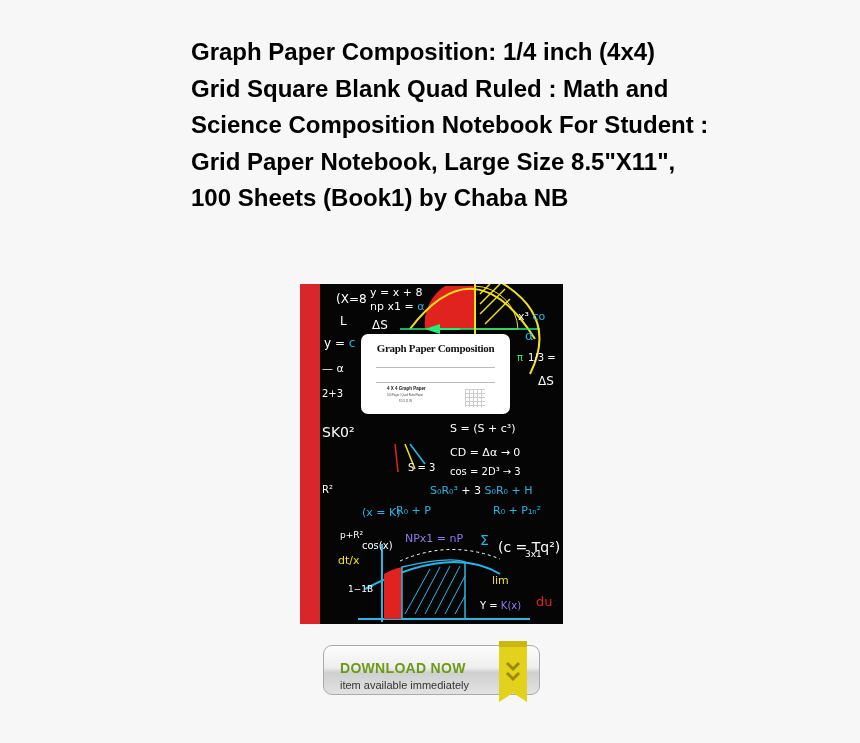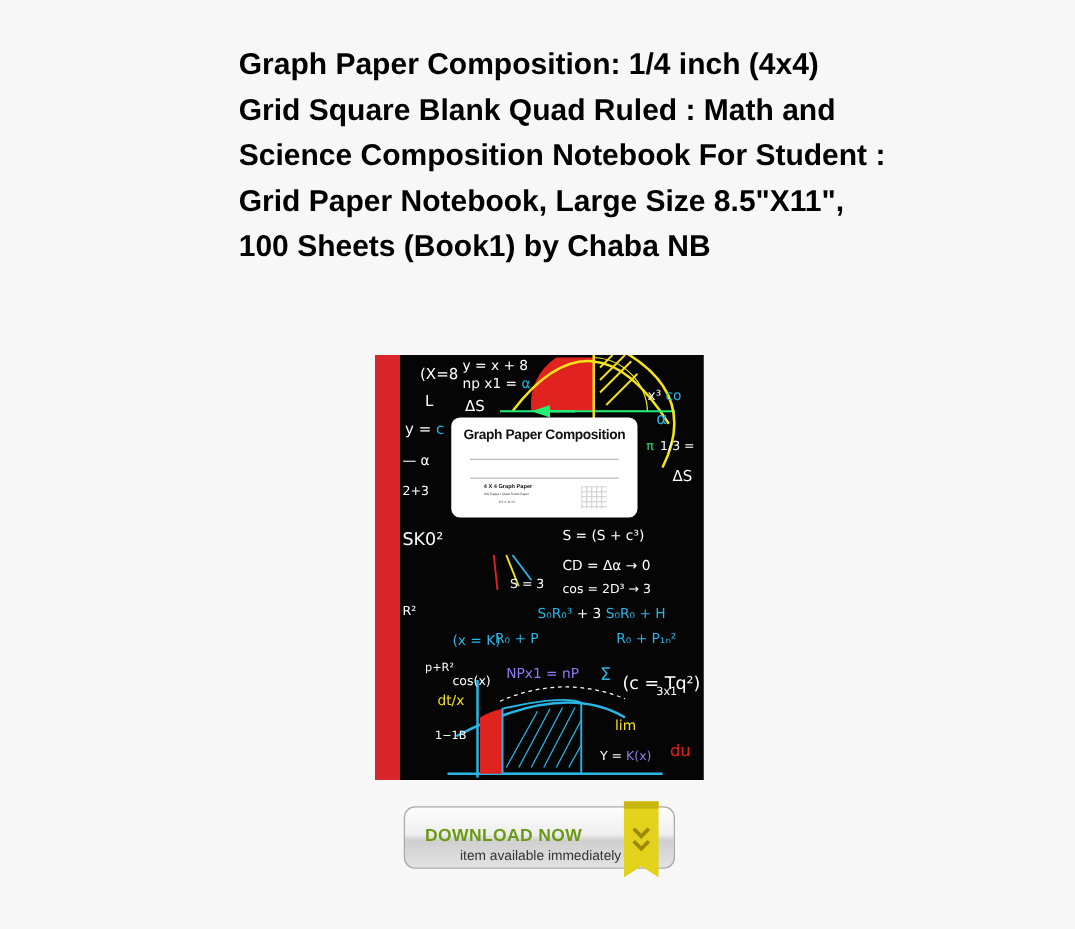--- a/index.html
+++ b/index.html
@@ -1,34 +1,34 @@
 <!DOCTYPE html>
 <html><head>
 <meta charset="utf-8">
 <style>
   html, body { margin:0; padding:0; }
   body { width:860px; height:743px; background:#f7f7f7; position:relative; overflow:hidden; font-family:"Liberation Sans", sans-serif; }
   .title { position:absolute; left:191px; top:34px; width:520px; font-weight:bold; font-size:24px; line-height:36.6px; color:#000; margin:0; }
   .cover { position:absolute; left:300px; top:284px; width:263px; height:340px; background:#050505; overflow:hidden; }
   .spine { position:absolute; left:0; top:0; width:20px; height:100%; background:#d8262a; }
   .label { position:absolute; left:61px; top:50px; width:149px; height:80px; background:#fff; border-radius:7px; }
-  .label-title { position:absolute; left:0; right:0; top:8px; text-align:center; font-size:11px; font-weight:bold; color:#111; font-family:Liberation Sans, sans-serif; letter-spacing:-0.3px; }
+  .label-title { position:absolute; left:0; right:0; top:8px; text-align:center; font-size:11px; font-weight:bold; color:#111; font-family:Liberation Serif, serif; letter-spacing:-0.3px; }
   .rule { position:absolute; left:15px; right:15px; height:1px; background:#bbb; }
   .grid-type { position:absolute; left:26px; top:52px; font-size:4.5px; font-weight:bold; color:#111; }
   .sub1 { position:absolute; left:26px; top:60px; font-size:2.6px; color:#444; }
   .sub2 { position:absolute; left:38px; top:66px; font-size:2.6px; color:#444; }
   .mini-grid { position:absolute; left:104px; top:55px; width:20px; height:18px;
     background-image: linear-gradient(#ccc 1px, transparent 1px), linear-gradient(90deg,#ccc 1px, transparent 1px);
     background-size:4px 4px; }
   .math { position:absolute; font-family:"DejaVu Sans", sans-serif; white-space:nowrap; }
   .dl-btn { position:absolute; left:321px; top:639px; width:221px; height:63px; cursor:pointer; }
   .dl-body { position:absolute; left:2px; top:6px; width:215px; height:48px; border-radius:9px; border:1px solid #aaa;
     background:linear-gradient(#fdfdfd 0%, #eeeeee 45%, #cfcfcf 55%, #e2e2e2 100%); }
   .dl-main { position:absolute; left:16px; top:14px; font-size:14px; font-weight:bold; color:#6a9a16; letter-spacing:0.3px; }
-  .dl-sub { position:absolute; left:16px; top:33px; font-size:11px; color:#333;margin-left:28px; }
+  .dl-sub { position:absolute; left:16px; top:33px; font-size:11px; color:#333; }
   .ribbon { position:absolute; left:178px; top:2px; width:28px; height:61px; }
 </style>
 </head>
 <body>
 
 <h1 class="title">Graph Paper Composition: 1/4 inch (4x4) Grid Square Blank Quad Ruled : Math and Science Composition Notebook For Student : Grid Paper Notebook, Large Size 8.5"X11", 100 Sheets (Book1) by Chaba NB</h1>
 
 <div class="cover">
   <div class="spine"></div>
 
@@ -90,21 +90,21 @@
   <span class="math" style="left:130px;top:200px;font-size:11px;color:#28b6e6">S₀R₀³ <span style="color:#fff">+ 3</span> S₀R₀ + H</span>
   <span class="math" style="left:96px;top:220px;font-size:11px;color:#28b6e6">R₀ + P</span>
   <span class="math" style="left:193px;top:220px;font-size:11px;color:#28b6e6">R₀ + P₁ₙ²</span>
   <span class="math" style="left:62px;top:222px;font-size:11px;color:#28b6e6">(x = K)</span>
   <span class="math" style="left:22px;top:200px;font-size:10px;color:#fff">R²</span>
   <span class="math" style="left:40px;top:246px;font-size:9px;color:#fff">p+R²</span>
   <span class="math" style="left:62px;top:256px;font-size:10px;color:#fff">cos(x)</span>
   <span class="math" style="left:105px;top:248px;font-size:11px;color:#8d7cf0">NPx1 = nP</span>
   <span class="math" style="left:180px;top:248px;font-size:14px;color:#28b6e6">Σ</span>
   <span class="math" style="left:198px;top:255px;font-size:14px;color:#fff">(c = Tq²)</span>
-  <span class="math" style="left:50px;top:270px;font-size:11px;color:#f3e21a">dt/x</span>
+  <span class="math" style="left:38px;top:270px;font-size:11px;color:#f3e21a">dt/x</span>
   <span class="math" style="left:192px;top:290px;font-size:11px;color:#f3e21a">lim</span>
   <span class="math" style="left:236px;top:310px;font-size:13px;color:#e0231f">du</span>
   <span class="math" style="left:180px;top:316px;font-size:10px;color:#fff">Y = <span style="color:#8d7cf0">K(x)</span></span>
   <span class="math" style="left:48px;top:300px;font-size:9px;color:#fff">1−1B</span>
   <span class="math" style="left:225px;top:265px;font-size:9px;color:#fff">3x1</span>
 
   <div class="label">
     <div class="label-title">Graph Paper Composition</div>
     <div class="rule" style="top:33px"></div>
     <div class="rule" style="top:48px"></div>

